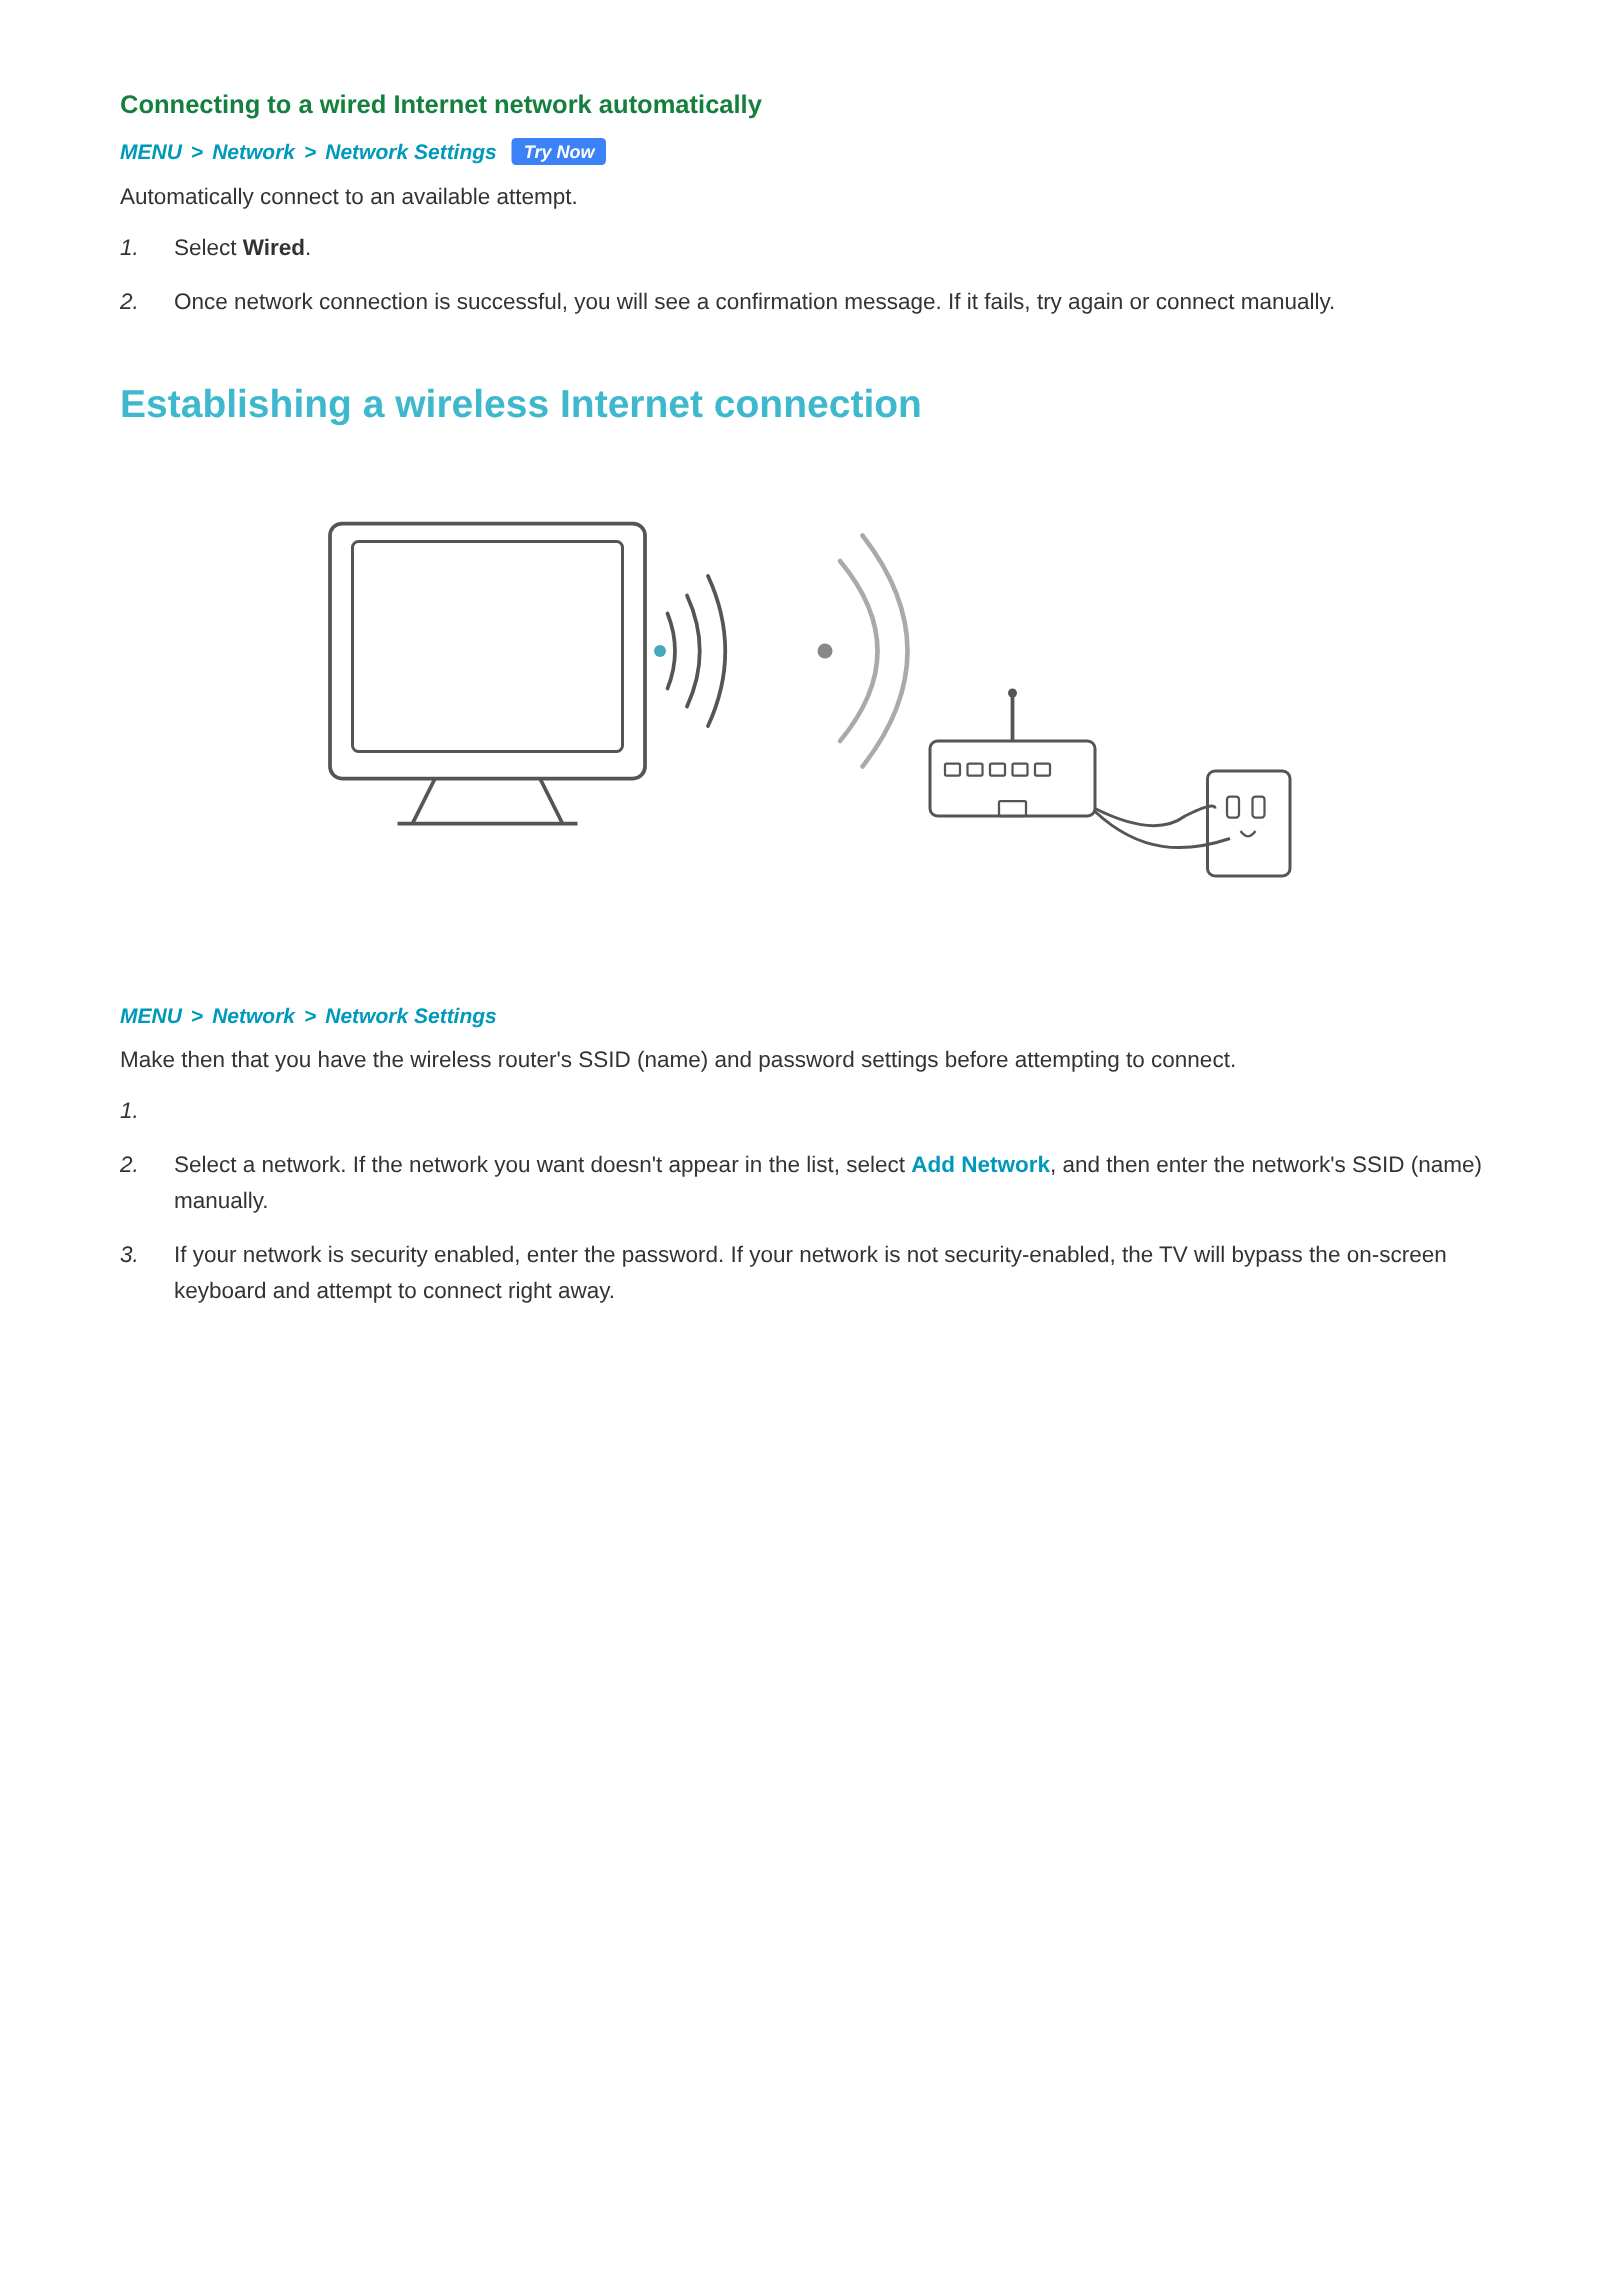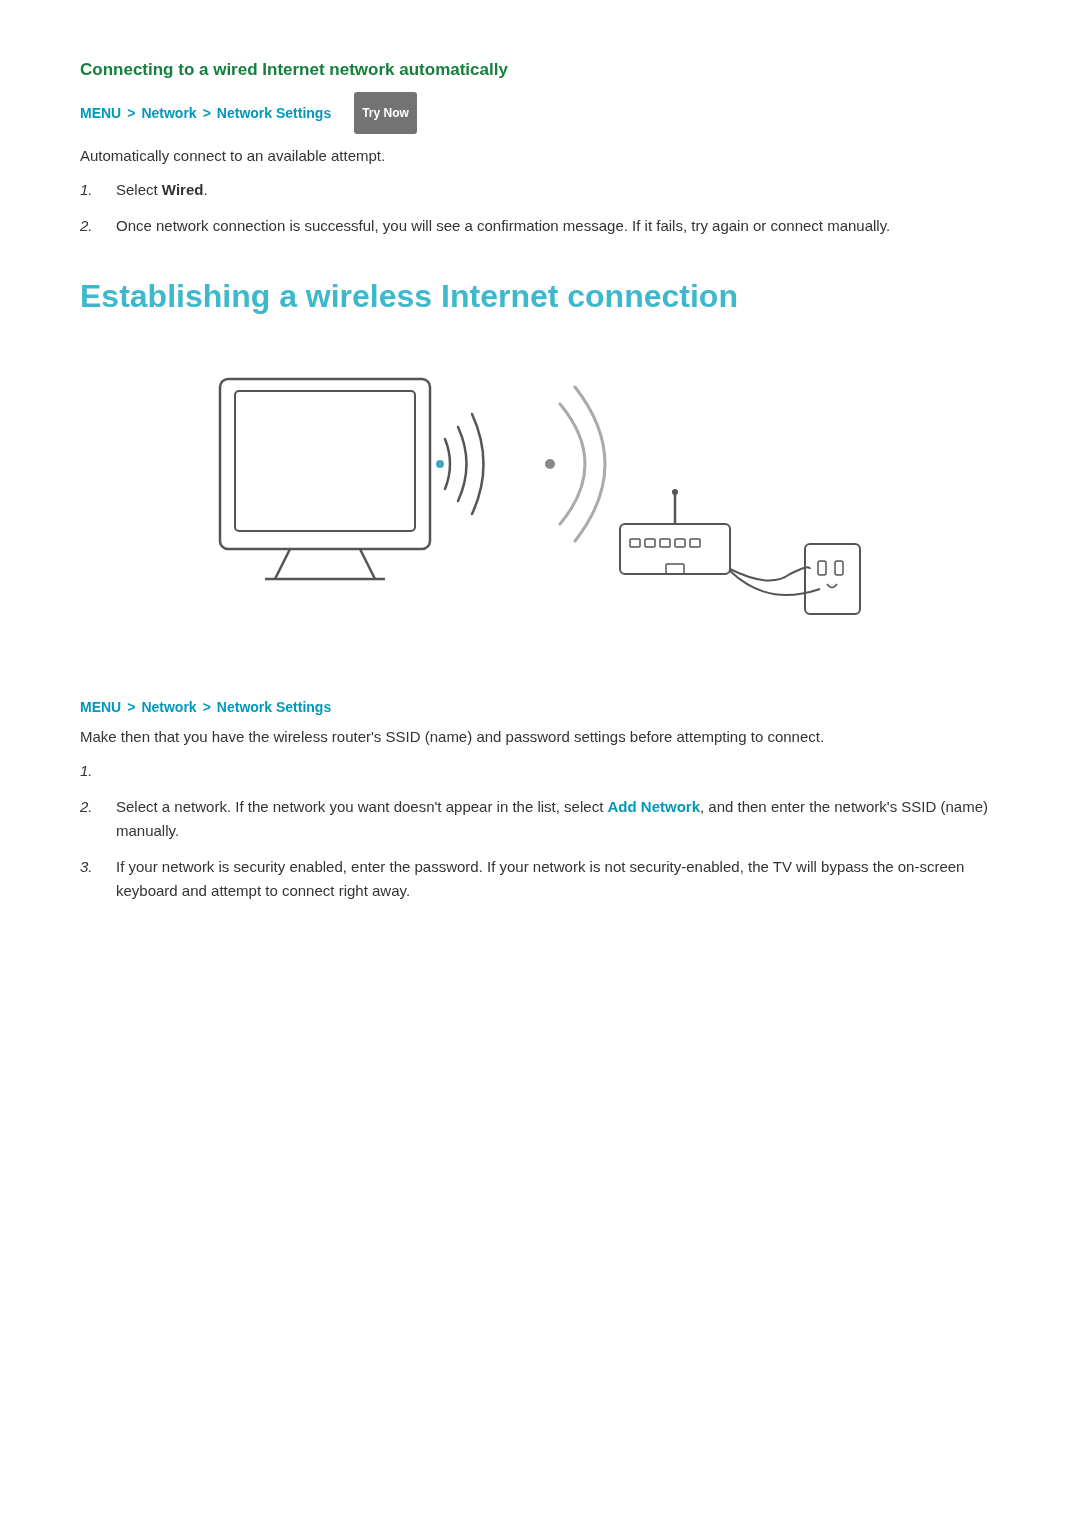--- a/index.html
+++ b/index.html
@@ -19,49 +19,50 @@
 
     .section-title-small {
       color: #15803d;
       font-size: 17px;
       font-weight: 600;
       margin-bottom: 12px;
     }
 
     .section-title-large {
       color: #3db8cc;
-      font-size: 32px;
+      font-size: 26px;
       font-weight: 700;
       margin-bottom: 24px;
     }
 
     .breadcrumb {
       display: flex;
       align-items: center;
       gap: 4px;
       margin-bottom: 10px;
       font-size: 14px;
       font-weight: 700;
       color: #0099bb;
+      font-style: italic;
     }
 
     .breadcrumb-separator {
       color: #0099bb;
       font-weight: 700;
       margin: 0 2px;
     }
 
     .try-now-badge {
-      background: #737373;
+      background: #3b82f6;
       color: white;
       font-size: 12px;
       font-weight: 700;
-      padding: 14px 8px;
+      padding: 2px 8px;
       border-radius: 3px;
-      margin-left: 19px;
+      margin-left: 6px;
     }
 
     .body-text {
       color: #333;
       font-size: 15px;
       line-height: 1.6;
       margin-bottom: 10px;
     }
 
     .numbered-list {

